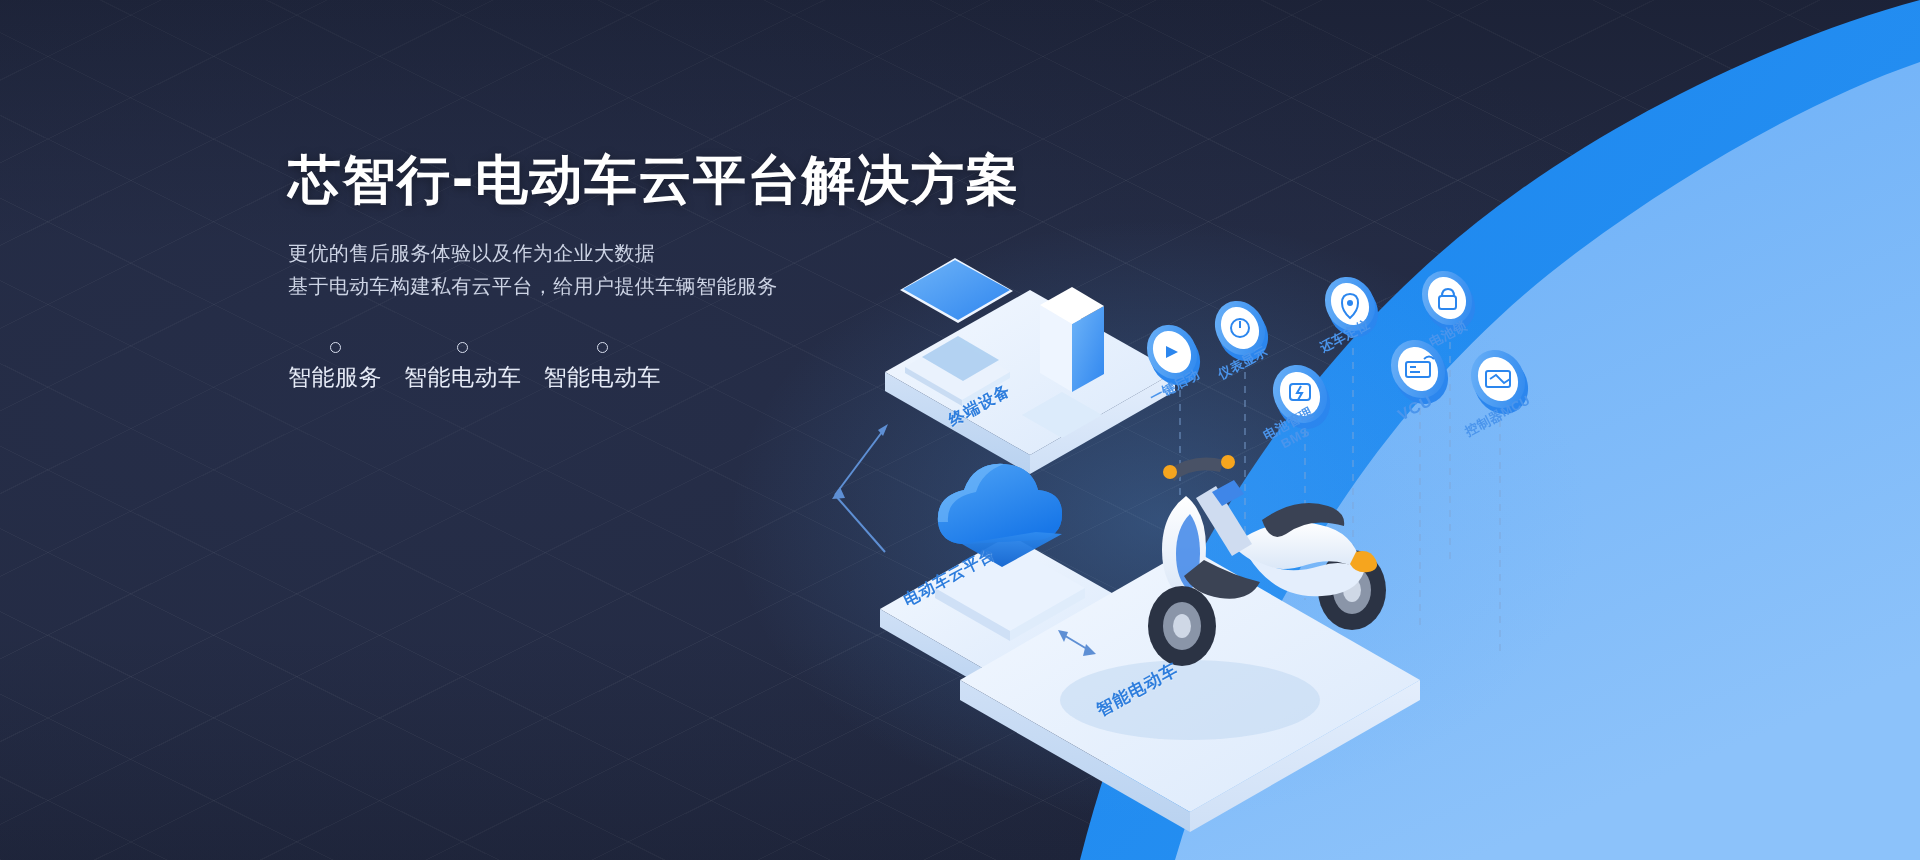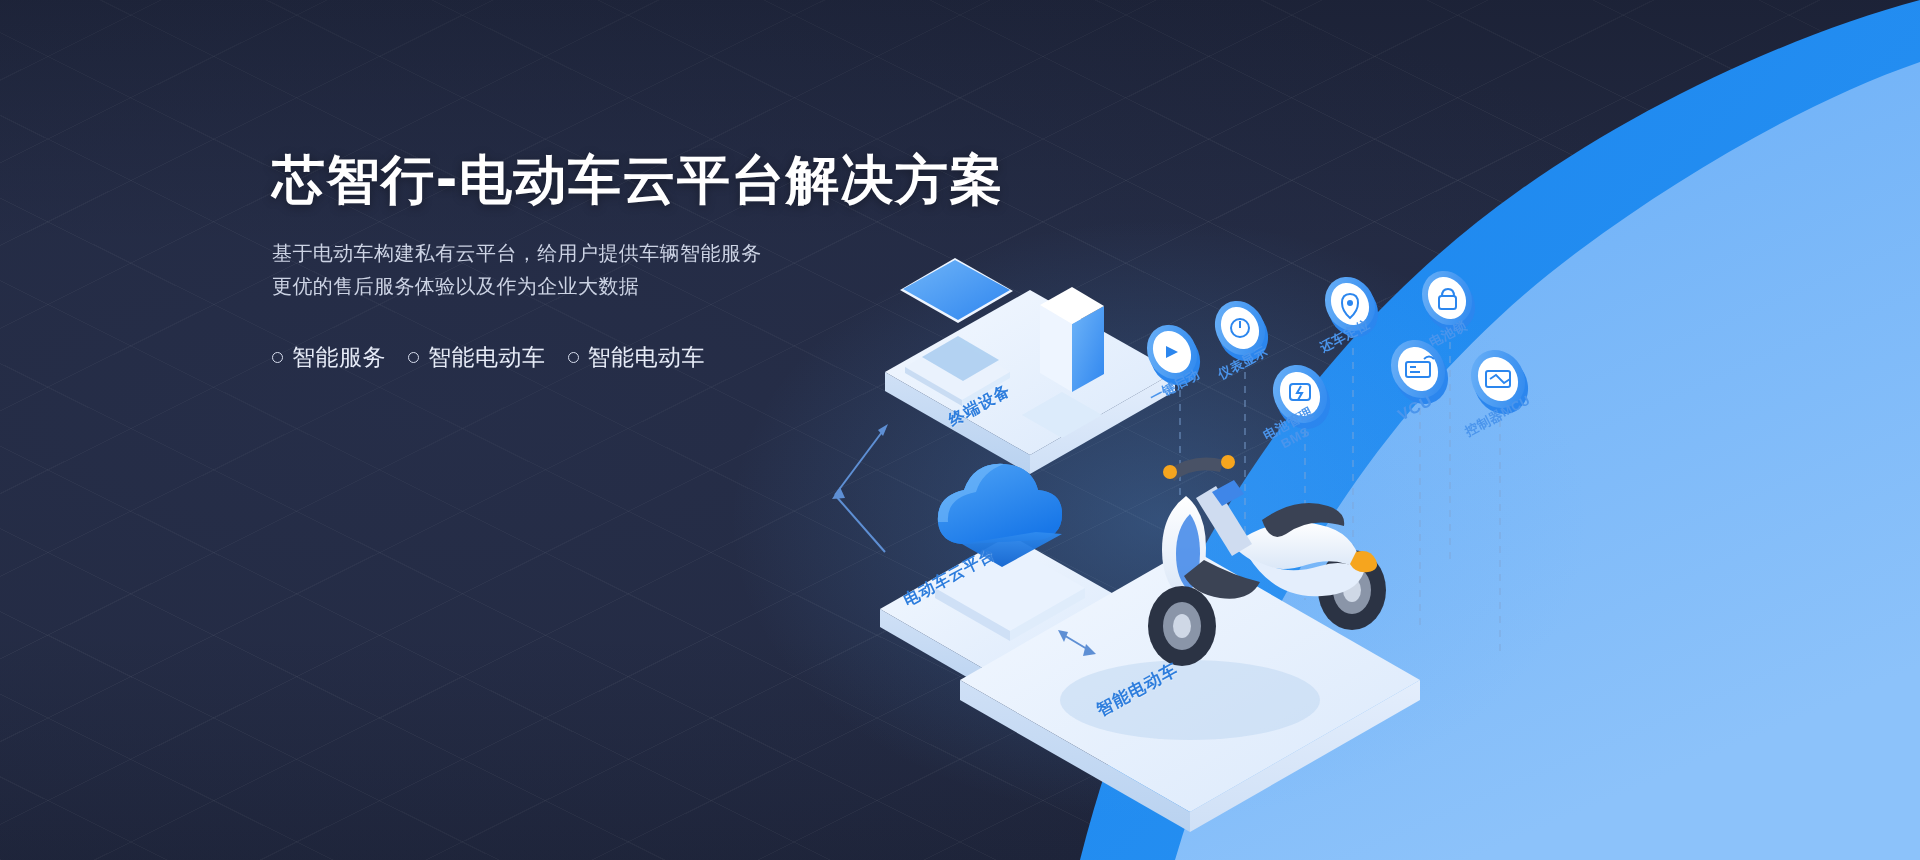--- a/index.html
+++ b/index.html
@@ -29,21 +29,21 @@
     background:
       radial-gradient(120% 95% at 22% 48%, rgba(40,49,78,.55) 0%, rgba(30,37,60,0) 62%),
       linear-gradient(180deg, rgba(20,25,42,.45) 0%, rgba(20,25,42,0) 28%, rgba(20,25,42,0) 74%, rgba(20,25,42,.35) 100%);
     pointer-events: none;
   }
   
   .wave { position: absolute; inset: 0; pointer-events: none; }
   
   .copy {
     position: absolute;
-    left: 272px; top: 150px;
+    left: 288px; top: 150px;
     width: 700px;
     z-index: 40;
   }
   .headline {
     font-family: "DejaVu Sans", "Liberation Sans", sans-serif;
     font-size: 53px;
     line-height: 1.12;
     font-weight: 700;
     color: #ffffff;
     letter-spacing: 1.5px;
@@ -66,20 +66,21 @@
     gap: 22px;
     white-space: nowrap;
   }
   .feature {
     display: inline-flex;
     align-items: center;
     gap: 9px;
     font-size: 23px;
     color: #e6ebf7;
     letter-spacing: .5px;
+    flex-direction: column;
   }
   .dot {
     width: 11px; height: 11px;
     border: 1.6px solid #d8deee;
     border-radius: 50%;
     flex: 0 0 auto;
     display: inline-block;
   }
   
   .scene { position: absolute; left: 0; top: 0; width: 1920px; height: 860px; z-index: 30; }
@@ -126,22 +127,22 @@
         <stop offset="1" stop-color="#8cc2fa"></stop>
       </linearGradient>
     </defs>
     <path d="M1920,0 L1920,860 L1080,860 C1140,620 1280,360 1520,190 C1640,105 1790,35 1920,0 Z" fill="url(#gWaveOuter)"></path>
     <path d="M1920,62 L1920,860 L1175,860 C1240,640 1370,405 1580,250 C1685,172 1810,100 1920,62 Z" fill="url(#gWaveInner)"></path>
   </svg>
 
   <div class="copy">
     <h1 class="headline">芯智行-电动车云平台解决方案</h1>
     <div class="subcopy">
+      <p>更优的售后服务体验以及作为企业大数据</p>
       <p>基于电动车构建私有云平台，给用户提供车辆智能服务</p>
-      <p>更优的售后服务体验以及作为企业大数据</p>
     </div>
     <div class="features">
       <span class="feature">
         <i class="dot"></i>
         <span>智能服务</span>
       </span>
       <span class="feature">
         <i class="dot"></i>
         <span>智能电动车</span>
       </span>

